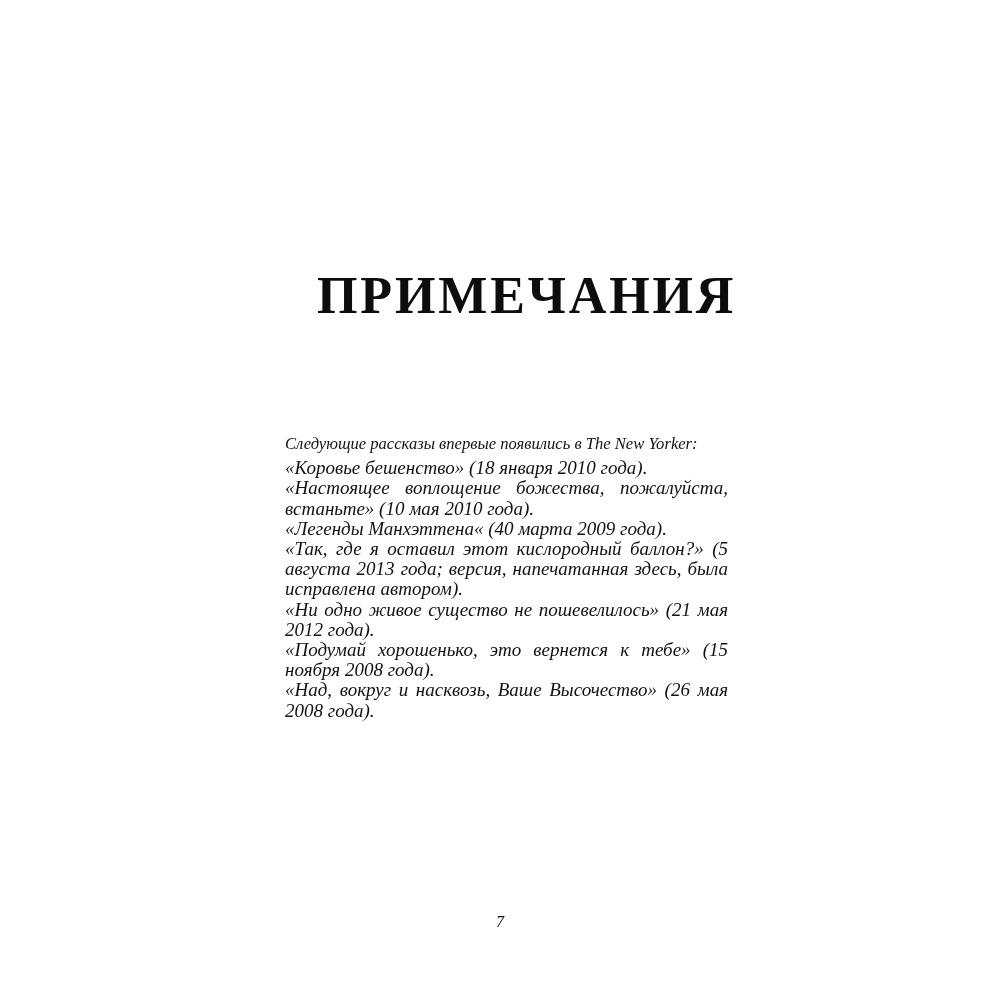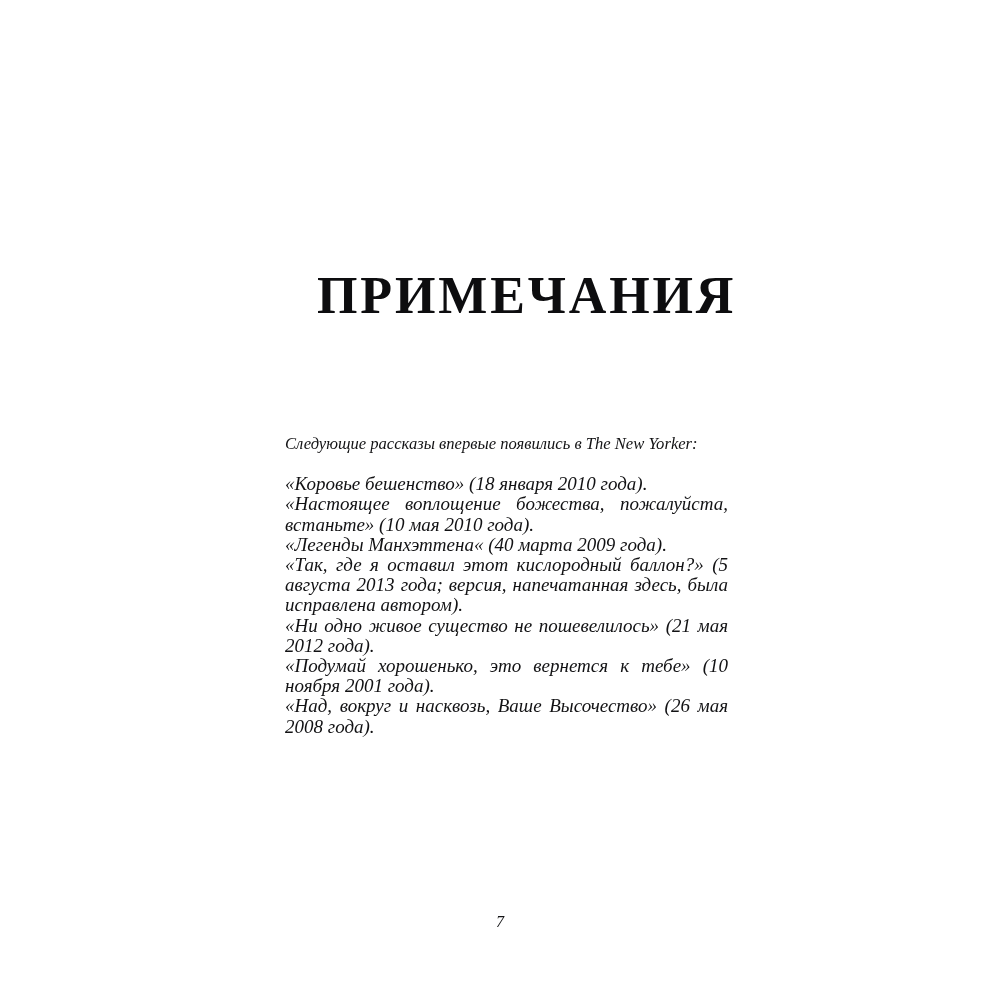--- a/index.html
+++ b/index.html
@@ -54,21 +54,21 @@
     line-height: 20.2px;
     text-align: justify;
     text-justify: inter-word;
     margin: 0;
     color: #121214;
     -webkit-hyphens: none;
     hyphens: none;
   }
 
   .para.intro {
-    margin-bottom: 20px;
+    margin-bottom: 4px;
   }
 
   
   .entry {
     font-style: italic;
     font-size: 19px;
     line-height: 20.2px;
     text-align: justify;
     text-justify: inter-word;
     margin: 0;
@@ -98,21 +98,21 @@
   <div class="text-column">
 
     <p class="para intro">Следующие рассказы впервые появились в The New Yorker:</p>
 
     <div class="entry-list">
       <p class="entry">«Коровье бешенство» (18 января 2010 года).</p>
       <p class="entry">«Настоящее воплощение божества, пожалуйста, встаньте» (10 мая 2010 года).</p>
       <p class="entry">«Легенды Манхэттена« (40 марта 2009 года).</p>
       <p class="entry">«Так, где я оставил этот кислородный баллон?» (5 августа 2013 года; версия, напечатанная здесь, была исправлена автором).</p>
       <p class="entry">«Ни одно живое существо не пошевелилось» (21 мая 2012 года).</p>
-      <p class="entry">«Подумай хорошенько, это вернется к тебе» (10 ноября 2001 года).</p>
+      <p class="entry">«Подумай хорошенько, это вернется к тебе» (15 ноября 2008 года).</p>
       <p class="entry">«Над, вокруг и насквозь, Ваше Высочество» (26 мая 2008 года).</p>
     </div>
 
   </div>
 
   <div class="folio">7</div>
 
 </div>
 
 </body></html>

